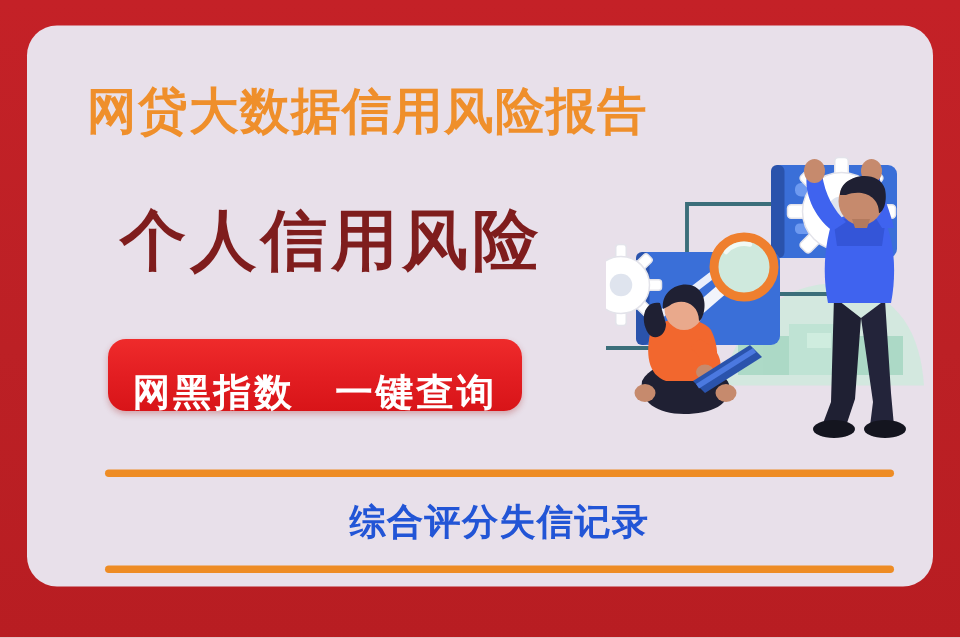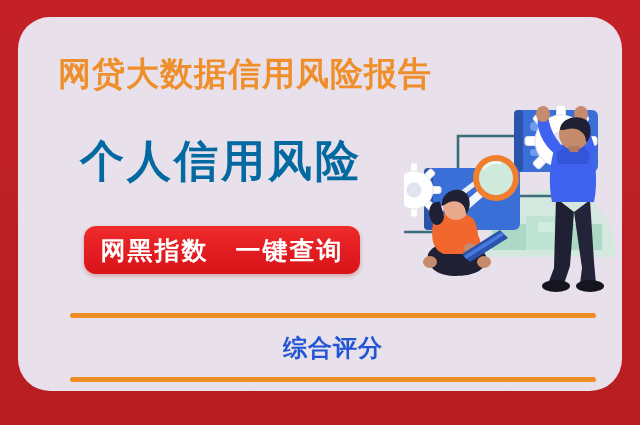--- a/index.html
+++ b/index.html
@@ -20,21 +20,21 @@
   }
 
   
   .panel {
     position: absolute;
     left: 18px;
     top: 17px;
     width: 604px;
     height: 374px;
     background: #e8e0ea;
-    border-radius: 32px;
+    border-radius: 20px;
     overflow: hidden;
   }
 
   
   .headline {
     position: absolute;
     left: 40px;
     top: 40px;
     width: 430px;
     font-size: 33px;
@@ -44,43 +44,43 @@
     line-height: 1;
     white-space: nowrap;
   }
 
   .subhead {
     position: absolute;
     left: 62px;
     top: 122px;
     font-size: 44px;
     font-weight: bold;
-    color: #0369a1;
+    color: #7f1d1d;
     letter-spacing: 3px;
     line-height: 1;
     white-space: nowrap;
   }
 
   .cta-button {
     position: absolute;
-    left: 66px;
+    left: 54px;
     top: 209px;
     width: 276px;
     height: 48px;
     border: none;
     border-radius: 12px;
     background: linear-gradient(180deg, #ef2b2b 0%, #e31e22 50%, #d81418 100%);
     box-shadow: 0 2px 4px rgba(160,20,20,0.30);
     color: #ffffff;
     font-family: "Liberation Sans", "DejaVu Sans", sans-serif;
     font-size: 25px;
     font-weight: bold;
     letter-spacing: 2px;
     line-height: 48px;
-    padding: 0;
+    padding: 12px;
     text-align: center;
     white-space: nowrap;
     cursor: pointer;
   }
 
   
   .rule {
     position: absolute;
     left: 52px;
     width: 526px;
@@ -129,20 +129,21 @@
     <div class="headline">网贷大数据信用风险报告</div>
 
     <div class="subhead">个人信用风险</div>
 
     <button class="cta-button">网黑指数　一键查询</button>
 
     <div class="rule rule-top"></div>
 
     <div class="features">
       <span class="feature">综合评分</span>
+      <span class="feature">失信记录</span>
     </div>
 
     <div class="rule rule-bottom"></div>
 
     <div class="illustration">
       <svg width="228" height="230" viewBox="0 0 228 230" xmlns="http://www.w3.org/2000/svg">
 
         <g>
           <path d="M78 185 C86 139 126 112 160 118 C196 124 210 152 212 185 Z" fill="#cfe9dd" opacity="0.85"></path>
         </g>

